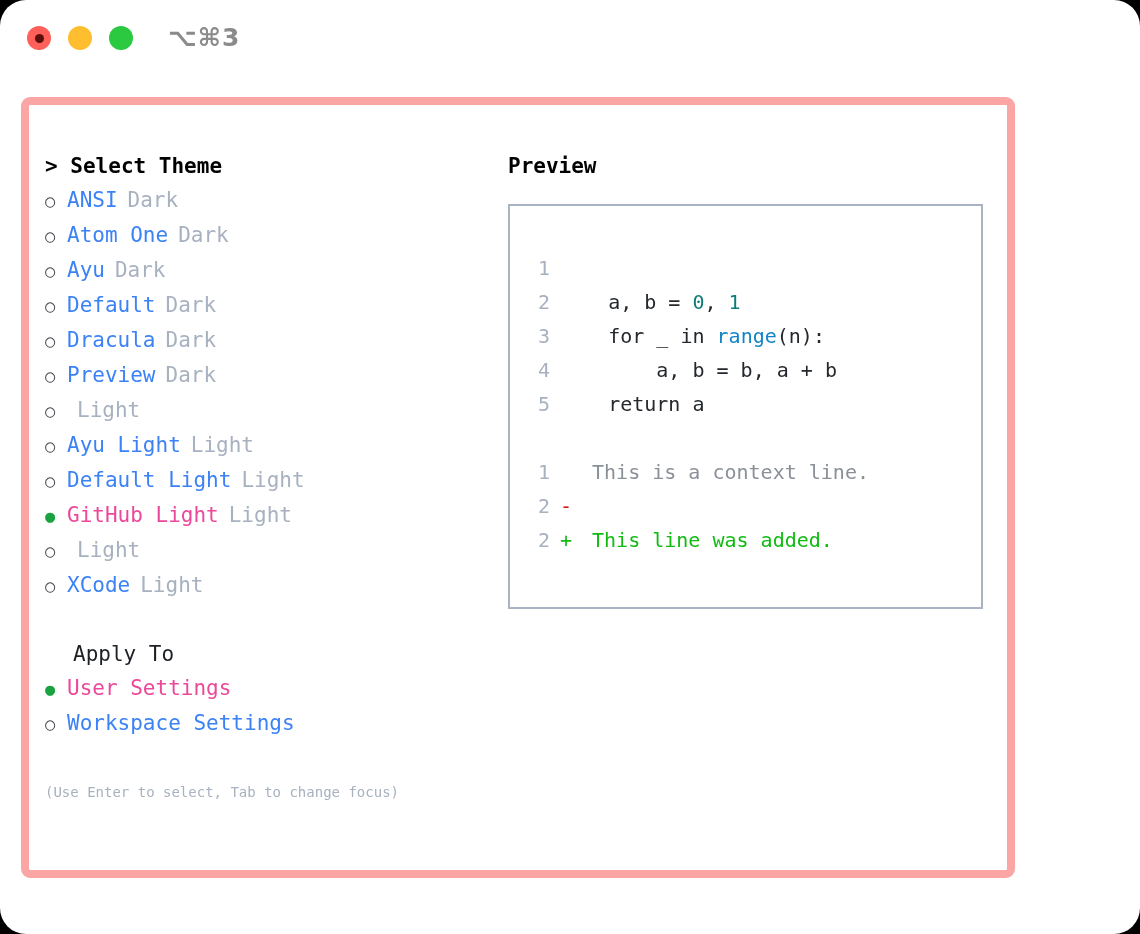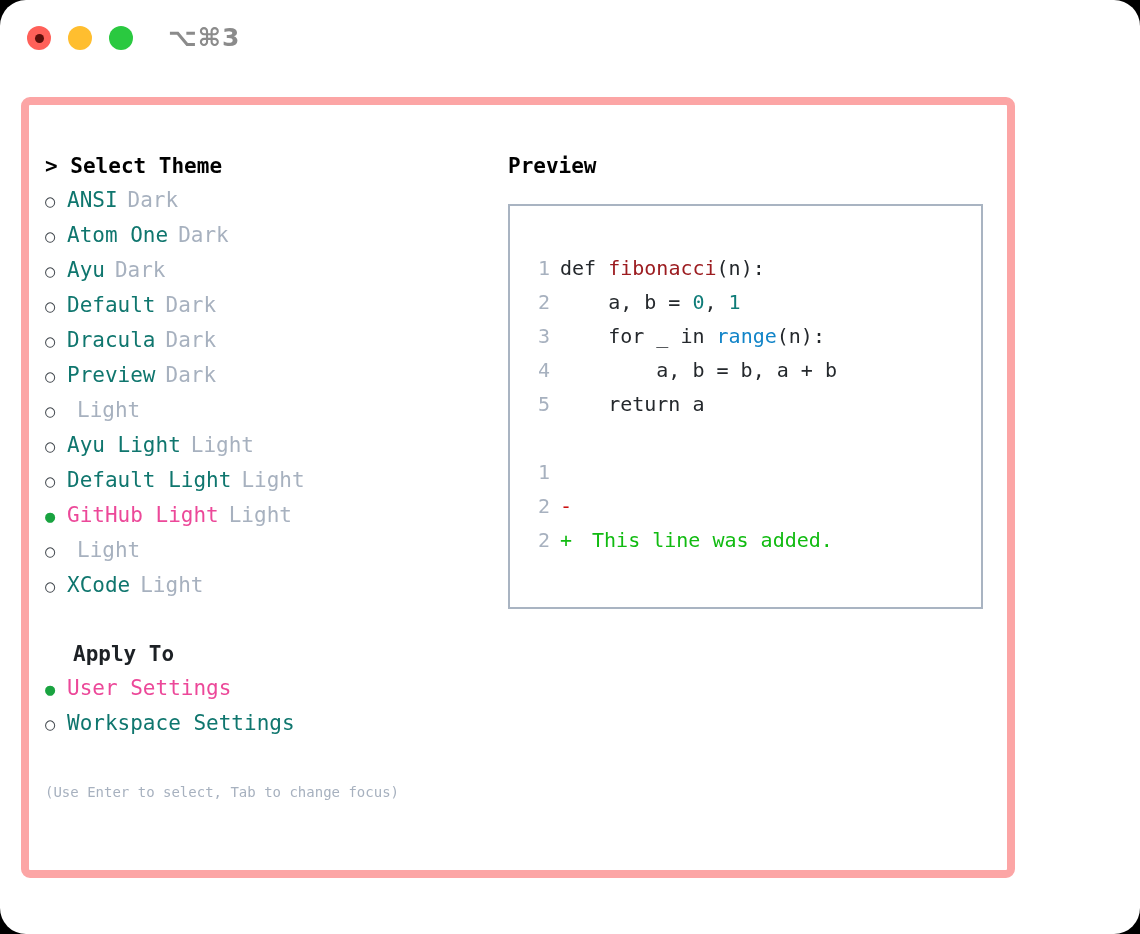--- a/index.html
+++ b/index.html
@@ -112,32 +112,32 @@
   }
   .bullet {
     width: 22px;
     flex: 0 0 22px;
     font-size: 17px;
     color: #444a50;
     line-height: 34px;
   }
   .opt-row.selected .bullet { color: #19a340; }
   .opt-row.selected .opt-label { color: #ec4899; }
-  .opt-label { color: #0f766e; }
+  .opt-label { color: #3b82f6; }
   .opt-variant {
     color: #a7b1bf;
     margin-left: 10px;
   }
 
   .subsection {
     margin-top: 34px;
   }
   .subsection-heading {
     font-size: 21px;
-    font-weight: 700;
+    font-weight: 400;
     color: #1d2125;
     line-height: 34px;
     padding-left: 28px;
     white-space: pre;
   }
 
   .hint {
     margin-top: 34px;
     font-size: 14px;
     line-height: 34px;
@@ -246,27 +246,27 @@
         </div>
 
         <div class="hint">(Use Enter to select, Tab to change focus)</div>
       </div>
 
       <div class="right-col">
         <div class="preview-title">Preview</div>
 
         <div class="preview-box">
           <div class="code" id="code-block">
-              <div class="code-line"><span class="lineno">1</span><span class="code-text"><span class="tok-plain">def </span><span class="tok-func">fibonacci</span><span class="tok-plain">(n):</span></span></div>
+              <div class="code-line"><span class="lineno">1</span></div>
               <div class="code-line"><span class="lineno">2</span><span class="code-text"><span class="tok-plain">    a, b = </span><span class="tok-num">0</span><span class="tok-plain">, </span><span class="tok-num">1</span></span></div>
               <div class="code-line"><span class="lineno">3</span><span class="code-text"><span class="tok-plain">    for _ in </span><span class="tok-call">range</span><span class="tok-plain">(n):</span></span></div>
               <div class="code-line"><span class="lineno">4</span><span class="code-text"><span class="tok-plain">        a, b = b, a + b</span></span></div>
               <div class="code-line"><span class="lineno">5</span><span class="code-text"><span class="tok-plain">    return a</span></span></div>
               <div class="diff-gap"></div>
-              <div class="code-line"><span class="lineno">1</span><span class="diff-marker diff-context"> </span></div>
+              <div class="code-line"><span class="lineno">1</span><span class="diff-marker diff-context"> </span><span class="diff-context"> This is a context line.</span></div>
               <div class="code-line"><span class="lineno">2</span><span class="diff-marker diff-del">-</span></div>
               <div class="code-line"><span class="lineno">2</span><span class="diff-marker diff-add">+</span><span class="diff-add"> This line was added.</span></div>
             </div>
         </div>
       </div>
 
     </div>
   </div>
 </div>
 

